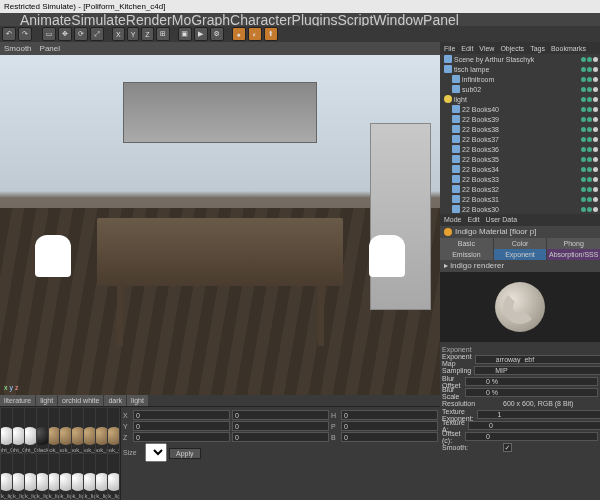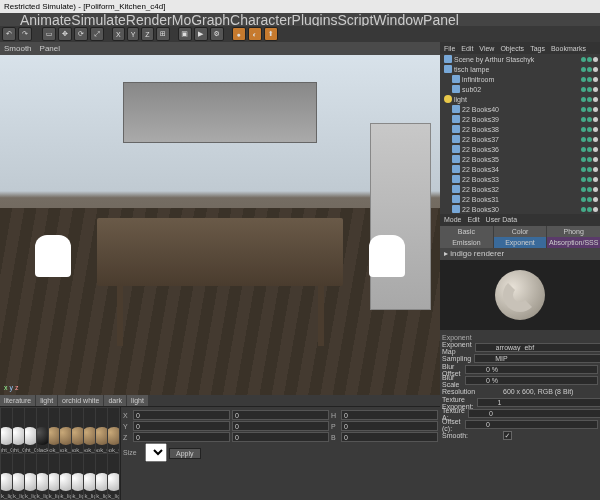--- a/index.html
+++ b/index.html
@@ -437,20 +437,24 @@
               <span class="dot w"></span>
             </span>
           </div>
         </div>
 
       <div class="attrhead">
         <span>Mode</span>
         <span>Edit</span>
         <span>User Data</span>
       </div>
+      <div class="attrtitle">
+        <span class="micon"></span>
+        <span>Indigo Material [floor p]</span>
+      </div>
       <div class="mattabs">
         <span>Basic</span>
         <span>Color</span>
         <span>Phong</span>
       </div>
       <div class="mattabs">
         <span>Emission</span>
         <span class="emph">Exponent</span>
         <span class="abs">Absorption/SSS</span>
       </div>

